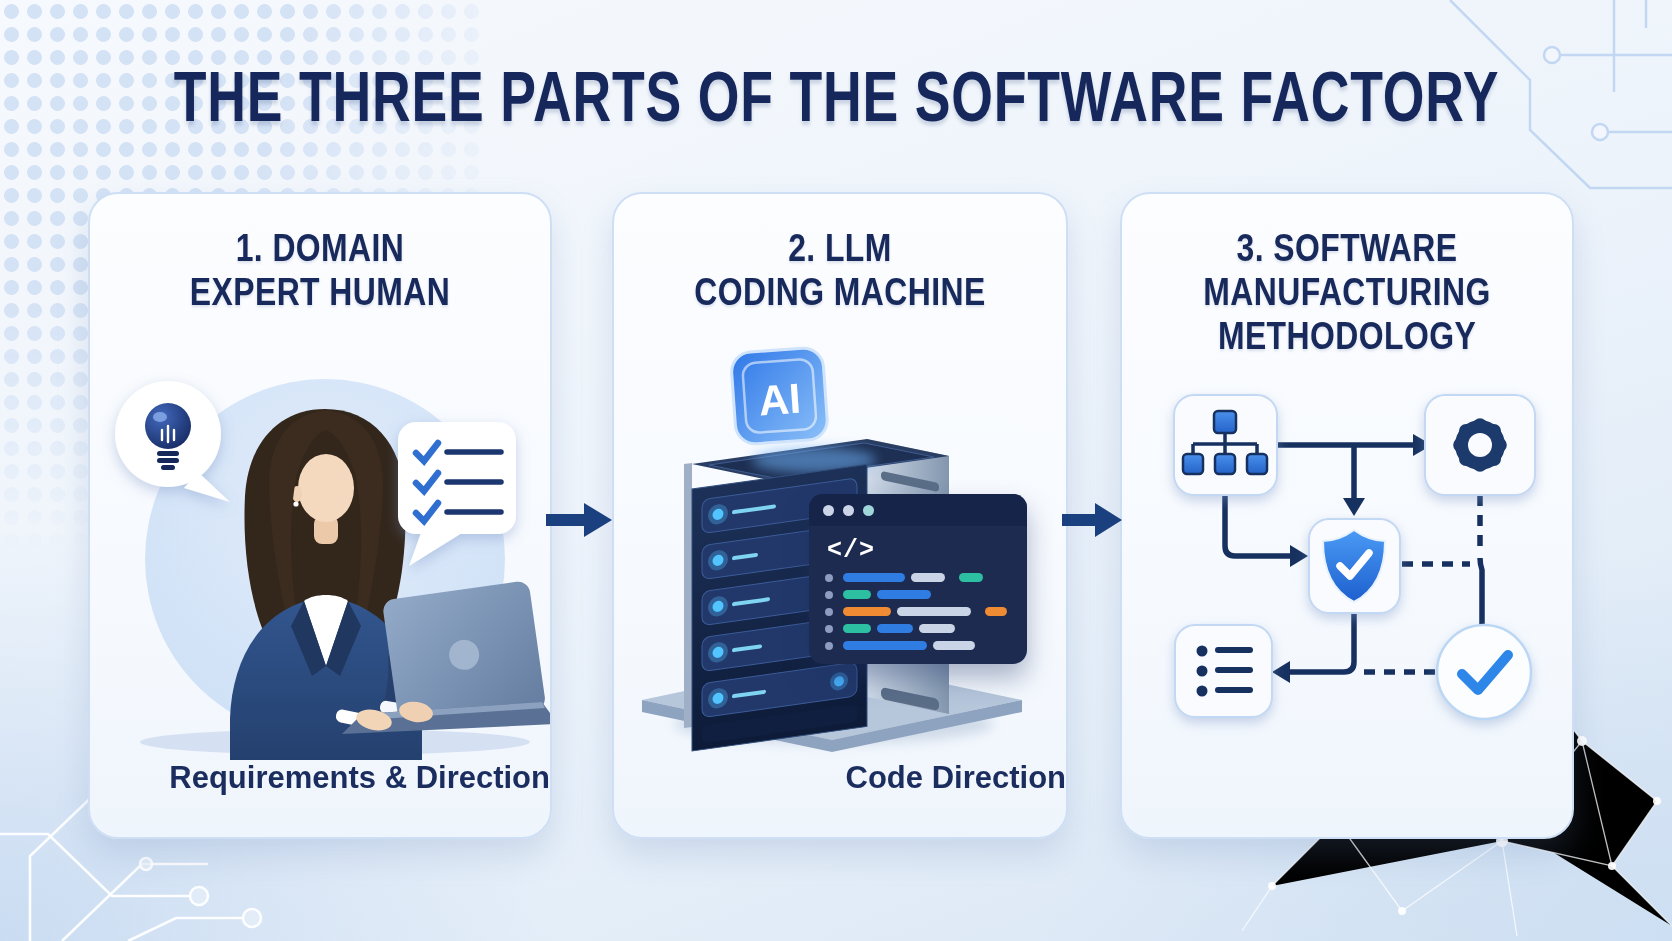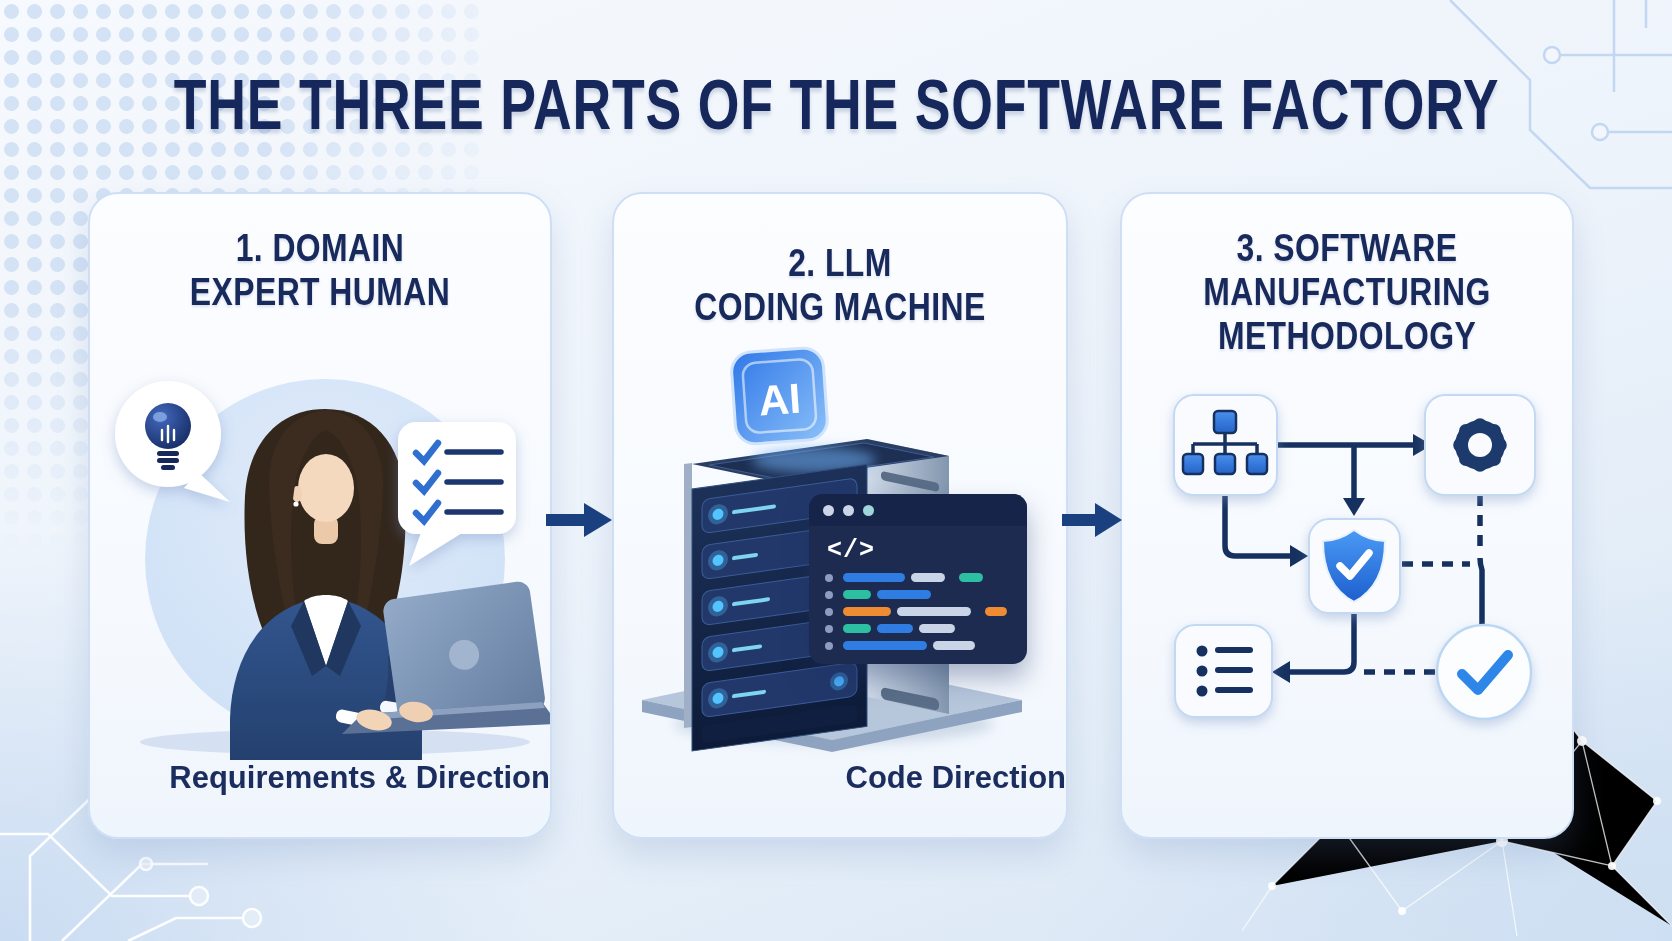--- a/index.html
+++ b/index.html
@@ -116,21 +116,21 @@
         <circle cx="180" cy="90" r="4"></circle>
       <circle cx="260" cy="160" r="6"></circle>
         <circle cx="340" cy="60" r="5"></circle>
         <circle cx="370" cy="185" r="4"></circle>
       <circle cx="310" cy="20" r="4"></circle>
         <circle cx="30" cy="205" r="4"></circle>
         <circle cx="415" cy="120" r="4"></circle>
     </g>
   </svg>
 
-  <h1 class="title" style="margin:8px;text-align:right;">
+  <h1 class="title" style="margin:0;">
     <span>THE THREE PARTS OF THE SOFTWARE FACTORY</span>
   </h1>
 
   <section class="card card1">
     <h2 class="card-heading" style="margin:0;">
       <span>1. DOMAIN</span>
       <span>EXPERT HUMAN</span>
     </h2>
 
     <svg class="illus" style="left:0;top:120px;" width="460" height="446" viewBox="0 0 460 446">
@@ -214,21 +214,21 @@
     </svg>
 
     <div class="card-caption">Requirements &amp; Direction</div>
   </section>
 
   <svg class="gap-arrow ga1" width="66" height="44" viewBox="0 0 66 44">
     <polygon points="0,16 38,16 38,5 66,22 38,39 38,28 0,28" fill="#1b4080"></polygon>
   </svg>
 
   <section class="card card2">
-    <h2 class="card-heading" style="margin:15px;">
+    <h2 class="card-heading" style="margin:0;">
       <span>2. LLM</span>
       <span>CODING MACHINE</span>
     </h2>
 
     <svg class="illus" style="left:0;top:148px;" width="452" height="420" viewBox="0 0 452 420">
       <defs>
         <linearGradient id="frontG" x1="0" y1="0" x2="0" y2="1">
           <stop offset="0%" stop-color="#1d3158"></stop>
             <stop offset="100%" stop-color="#0d1b38"></stop>
         </linearGradient>

